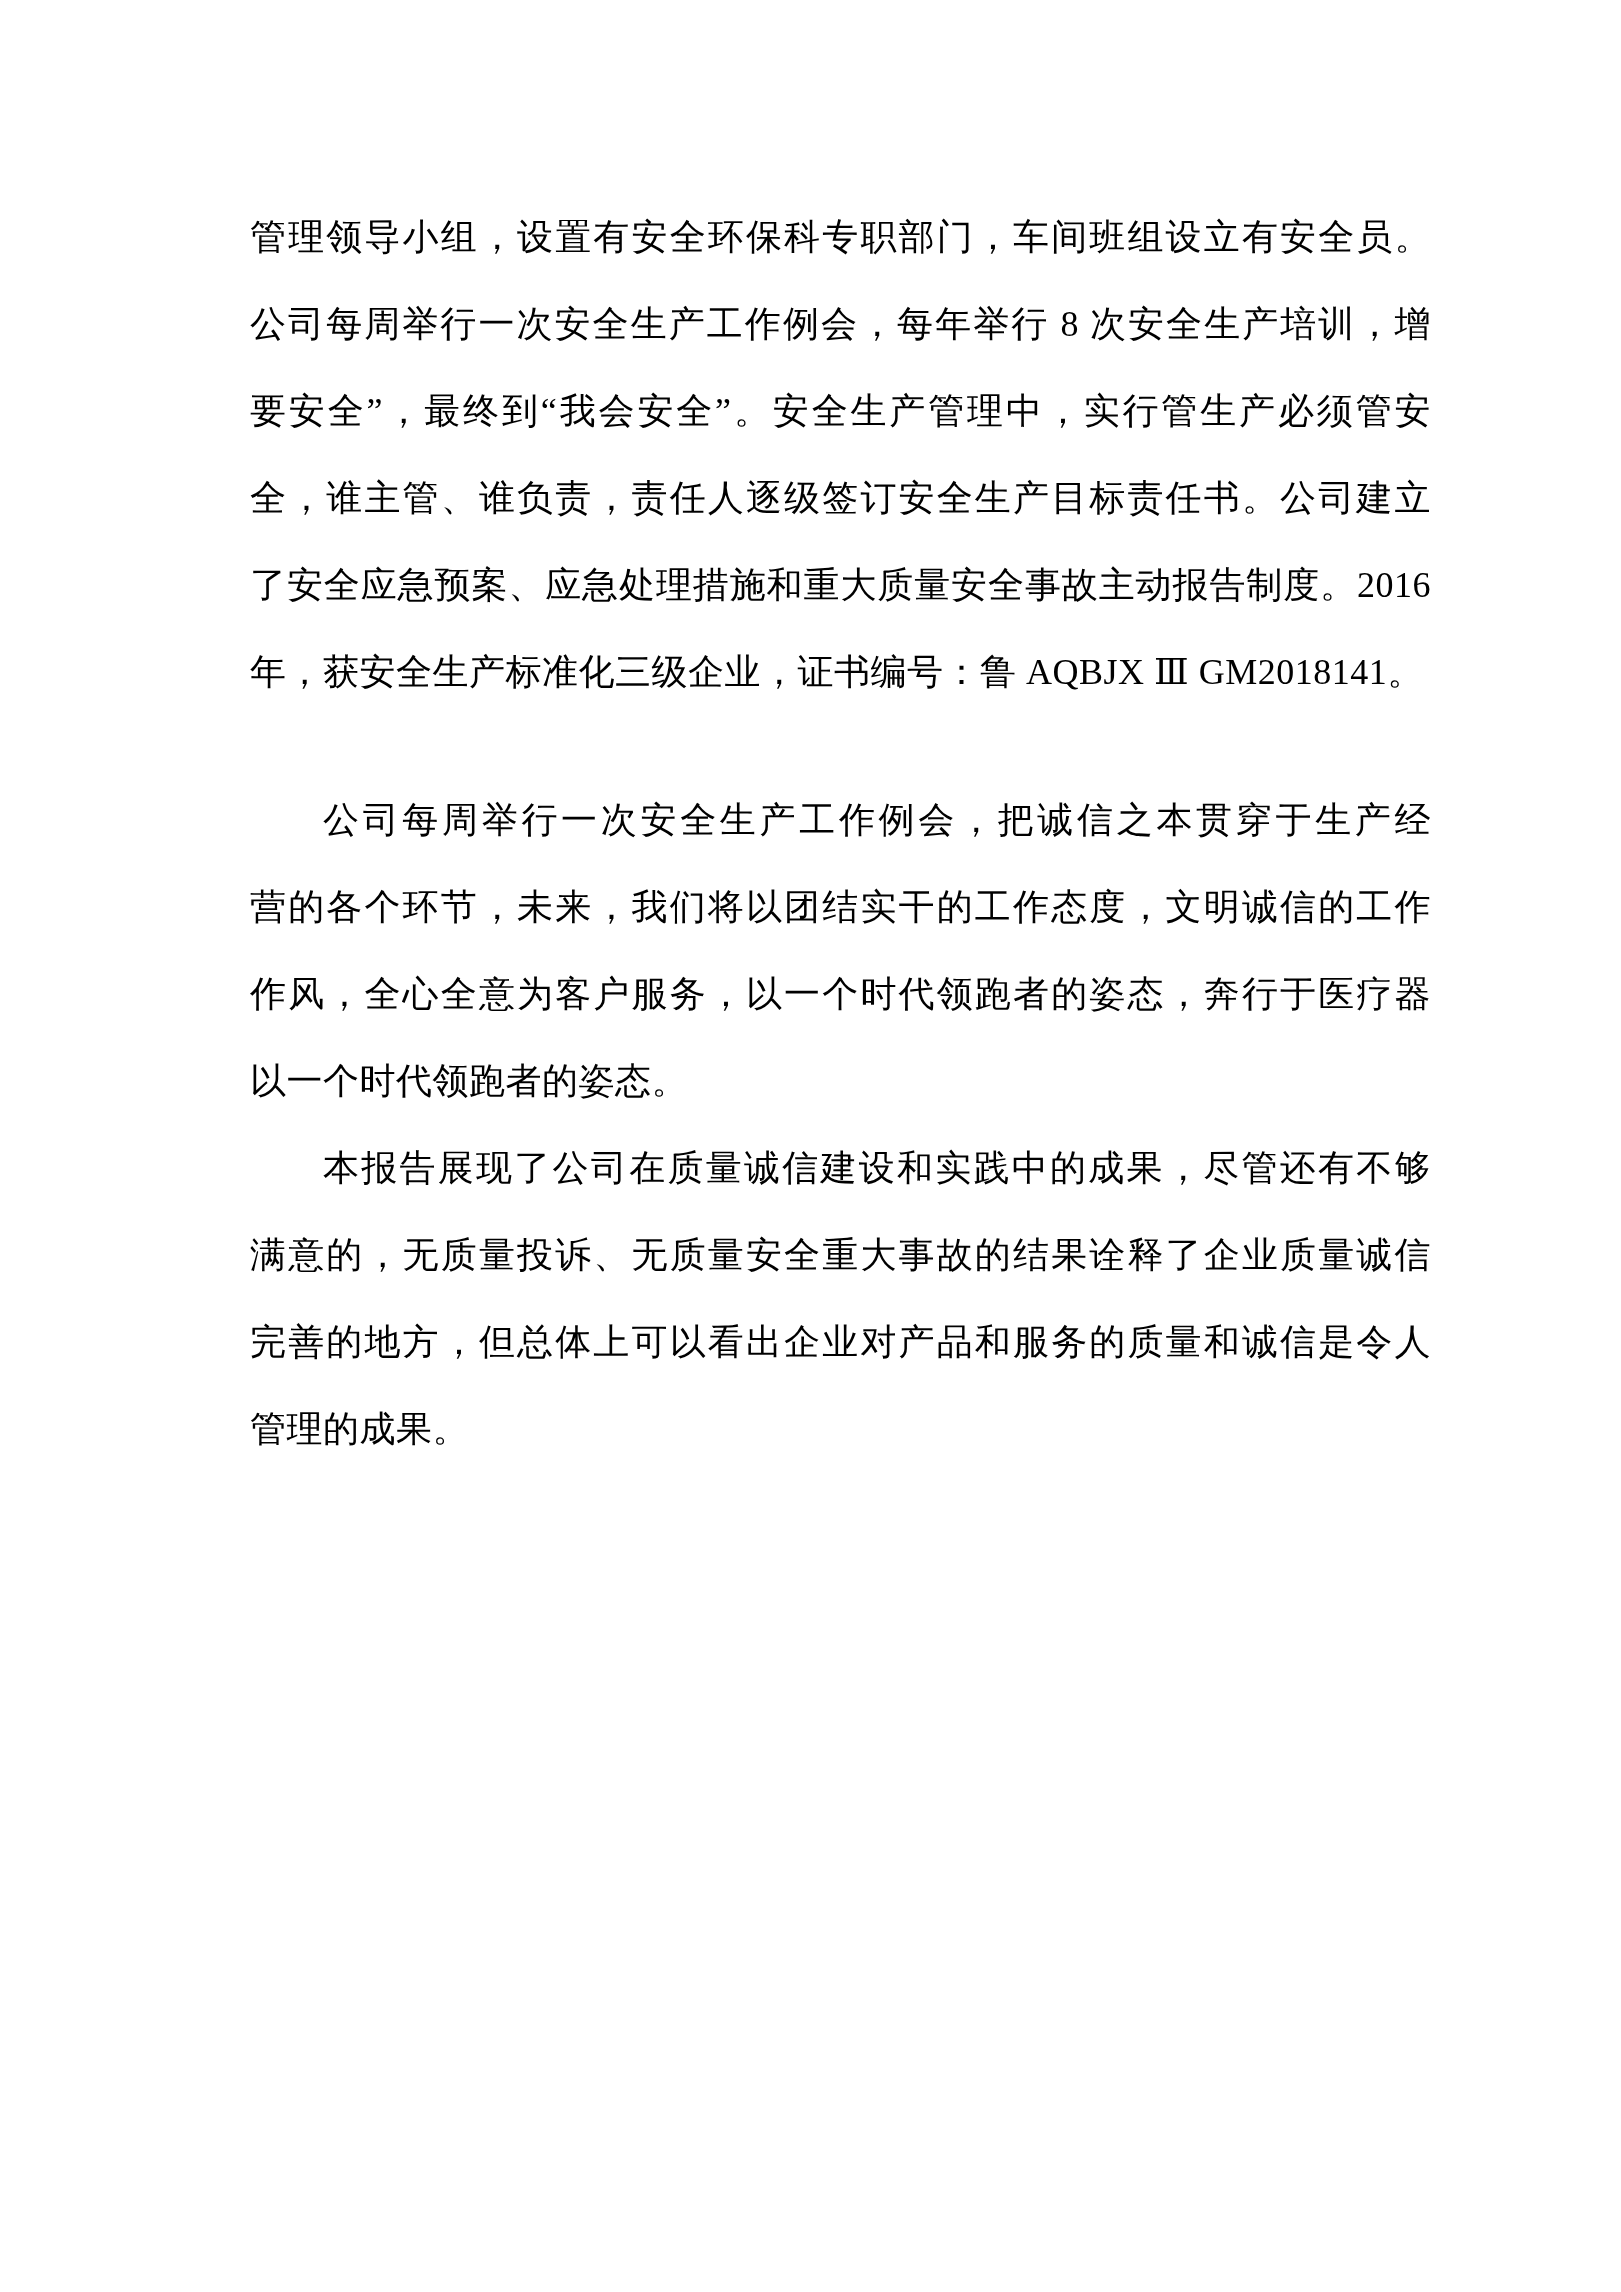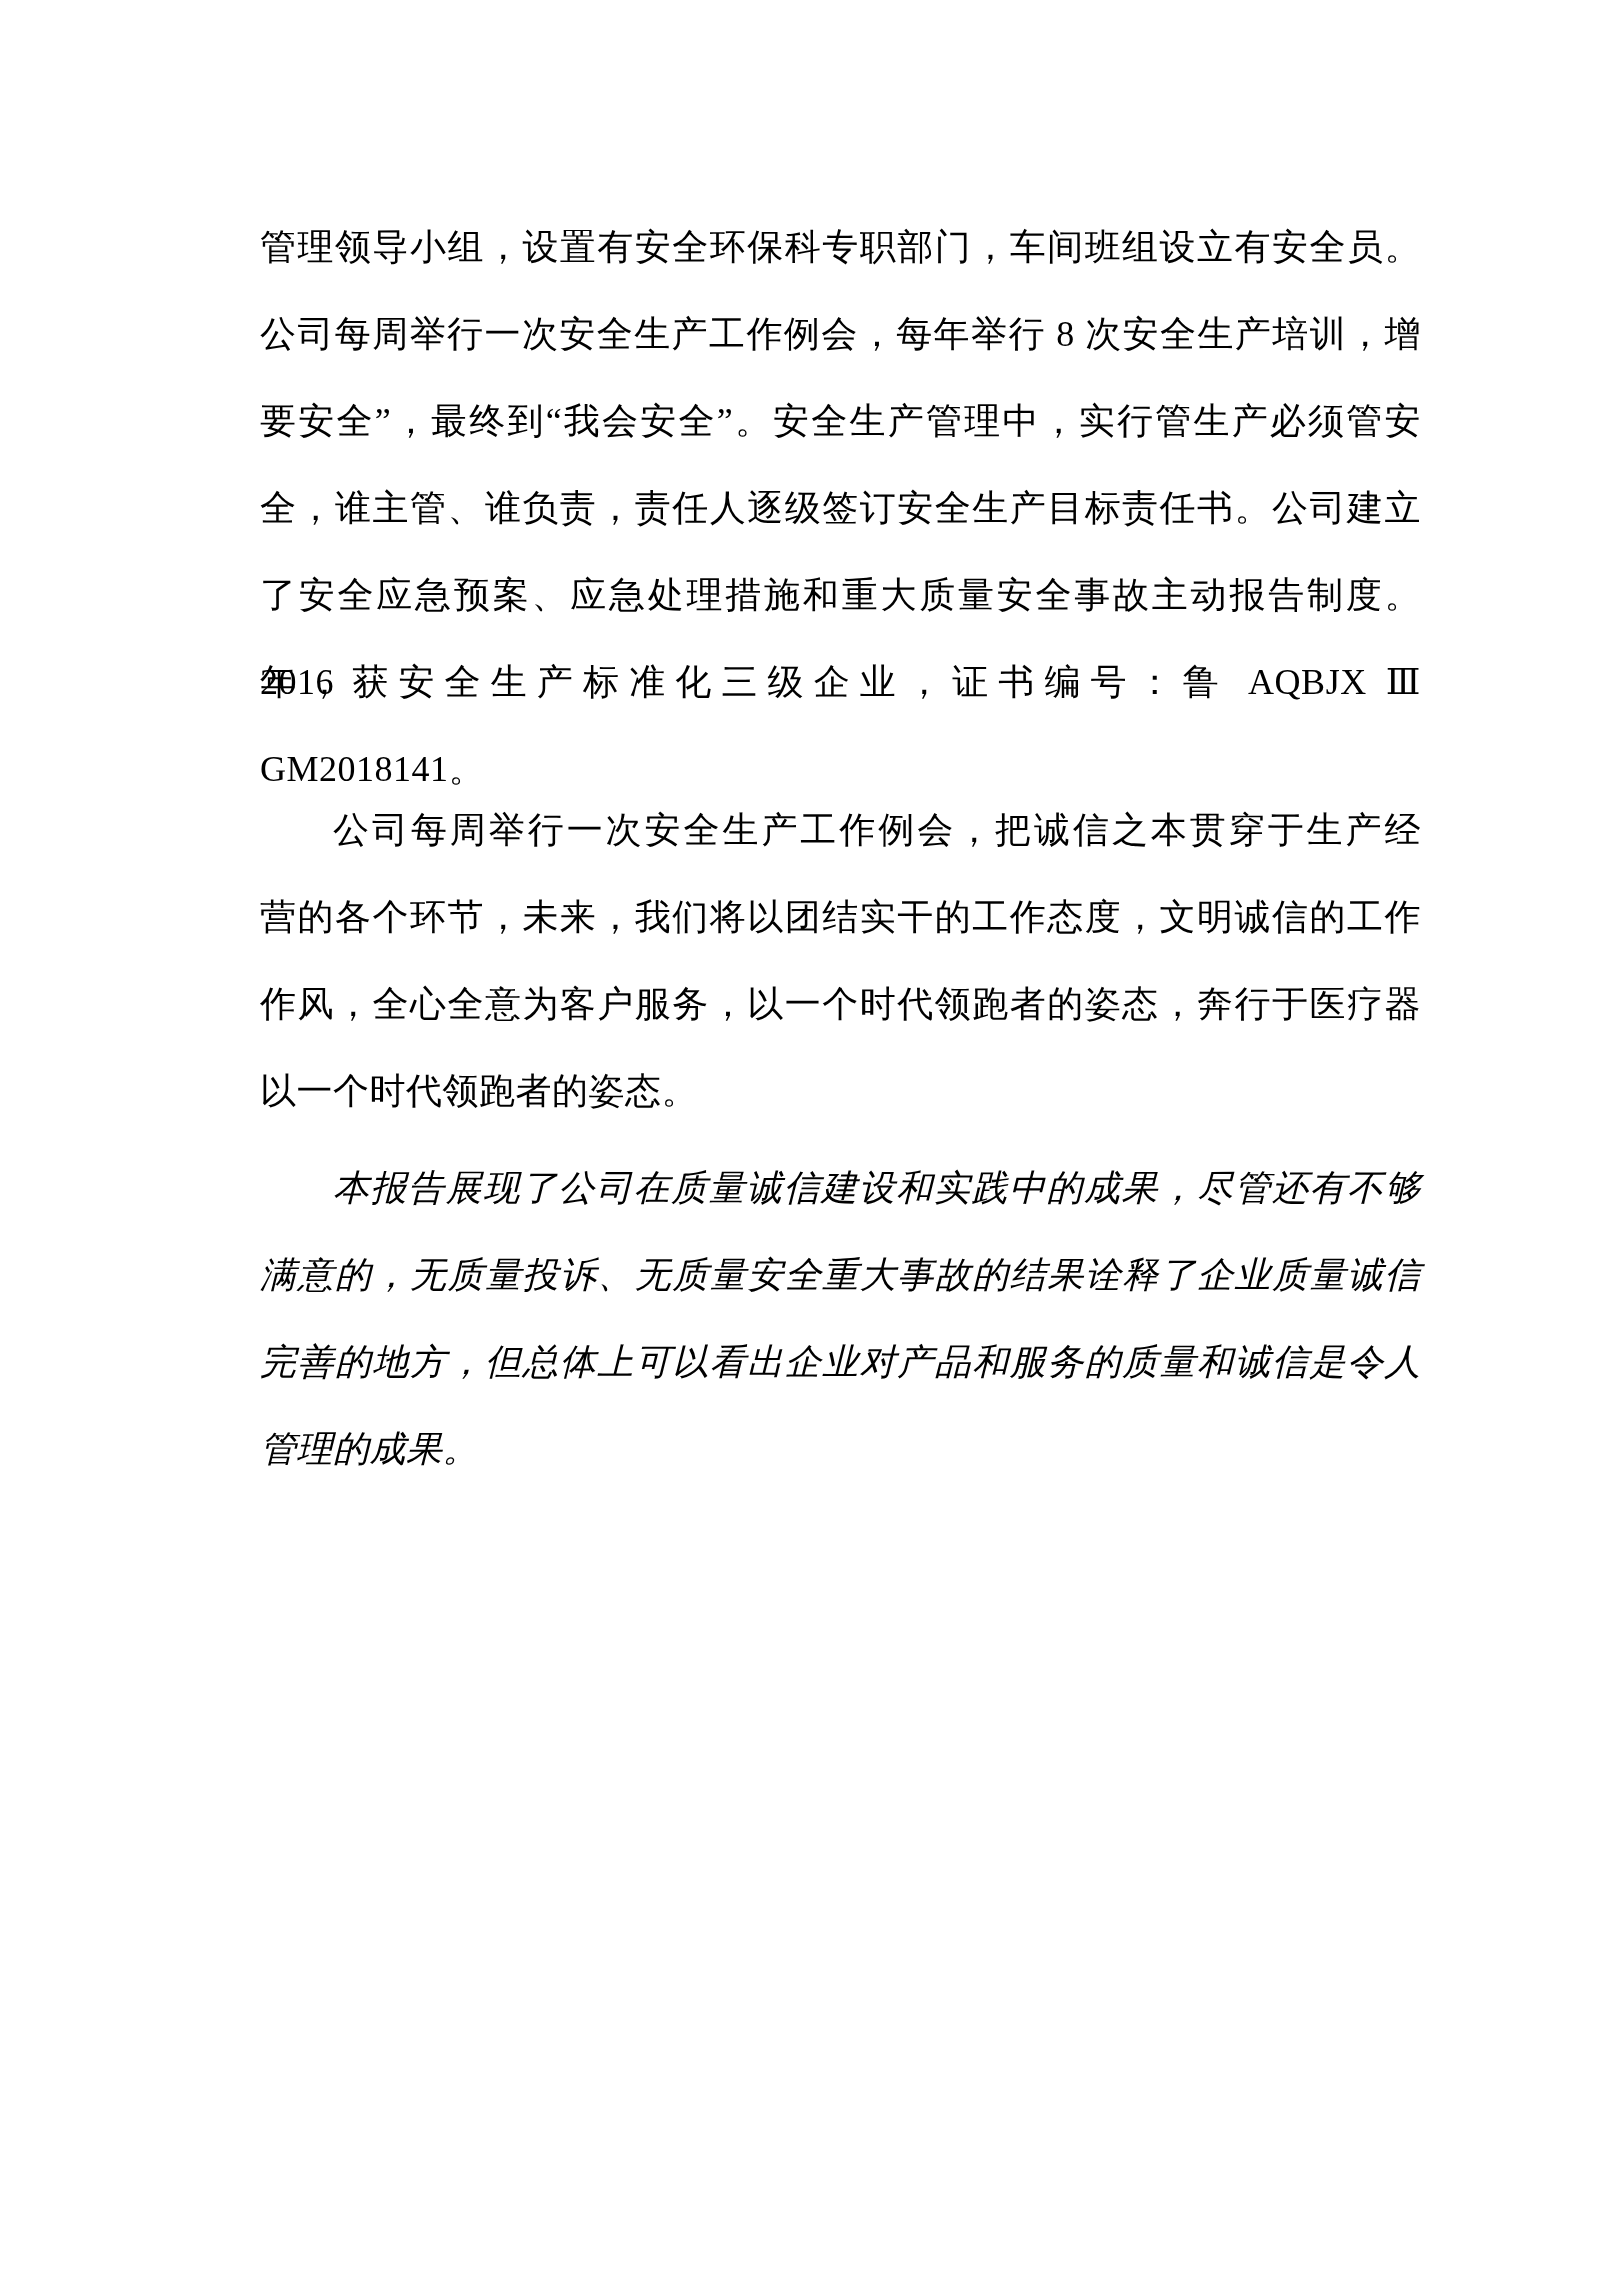--- a/index.html
+++ b/index.html
@@ -22,21 +22,21 @@
     font-family: "Liberation Serif", "DejaVu Serif", serif;
     overflow: hidden;
   }
   .content {
     position: absolute;
     left: 250px;
     top: 194px;
     width: 1181px;
   }
   .para {
-    margin: 10px;
+    margin: 0;
   }
   .line {
     height: 87px;
     line-height: 87px;
     font-size: 36px;
     text-align: justify;
     text-align-last: justify;
     text-justify: inter-character;
     letter-spacing: 0.5px;
     white-space: normal;
@@ -55,21 +55,20 @@
     font-size: 59px;
     font-weight: bold;
     text-align: center;
     letter-spacing: 2.9px;
   }
   .para2 {
     margin-top: 61px;
   }
   .para3 {
     margin-top: 0;
-    font-style: italic;
   }
 </style>
 </head>
 <body>
 
 <div class="page">
   <div class="content">
 
     <div class="para para1">
       <div class="line">管理领导小组，设置有安全环保科专职部门，车间班组设立有安全员。</div>

